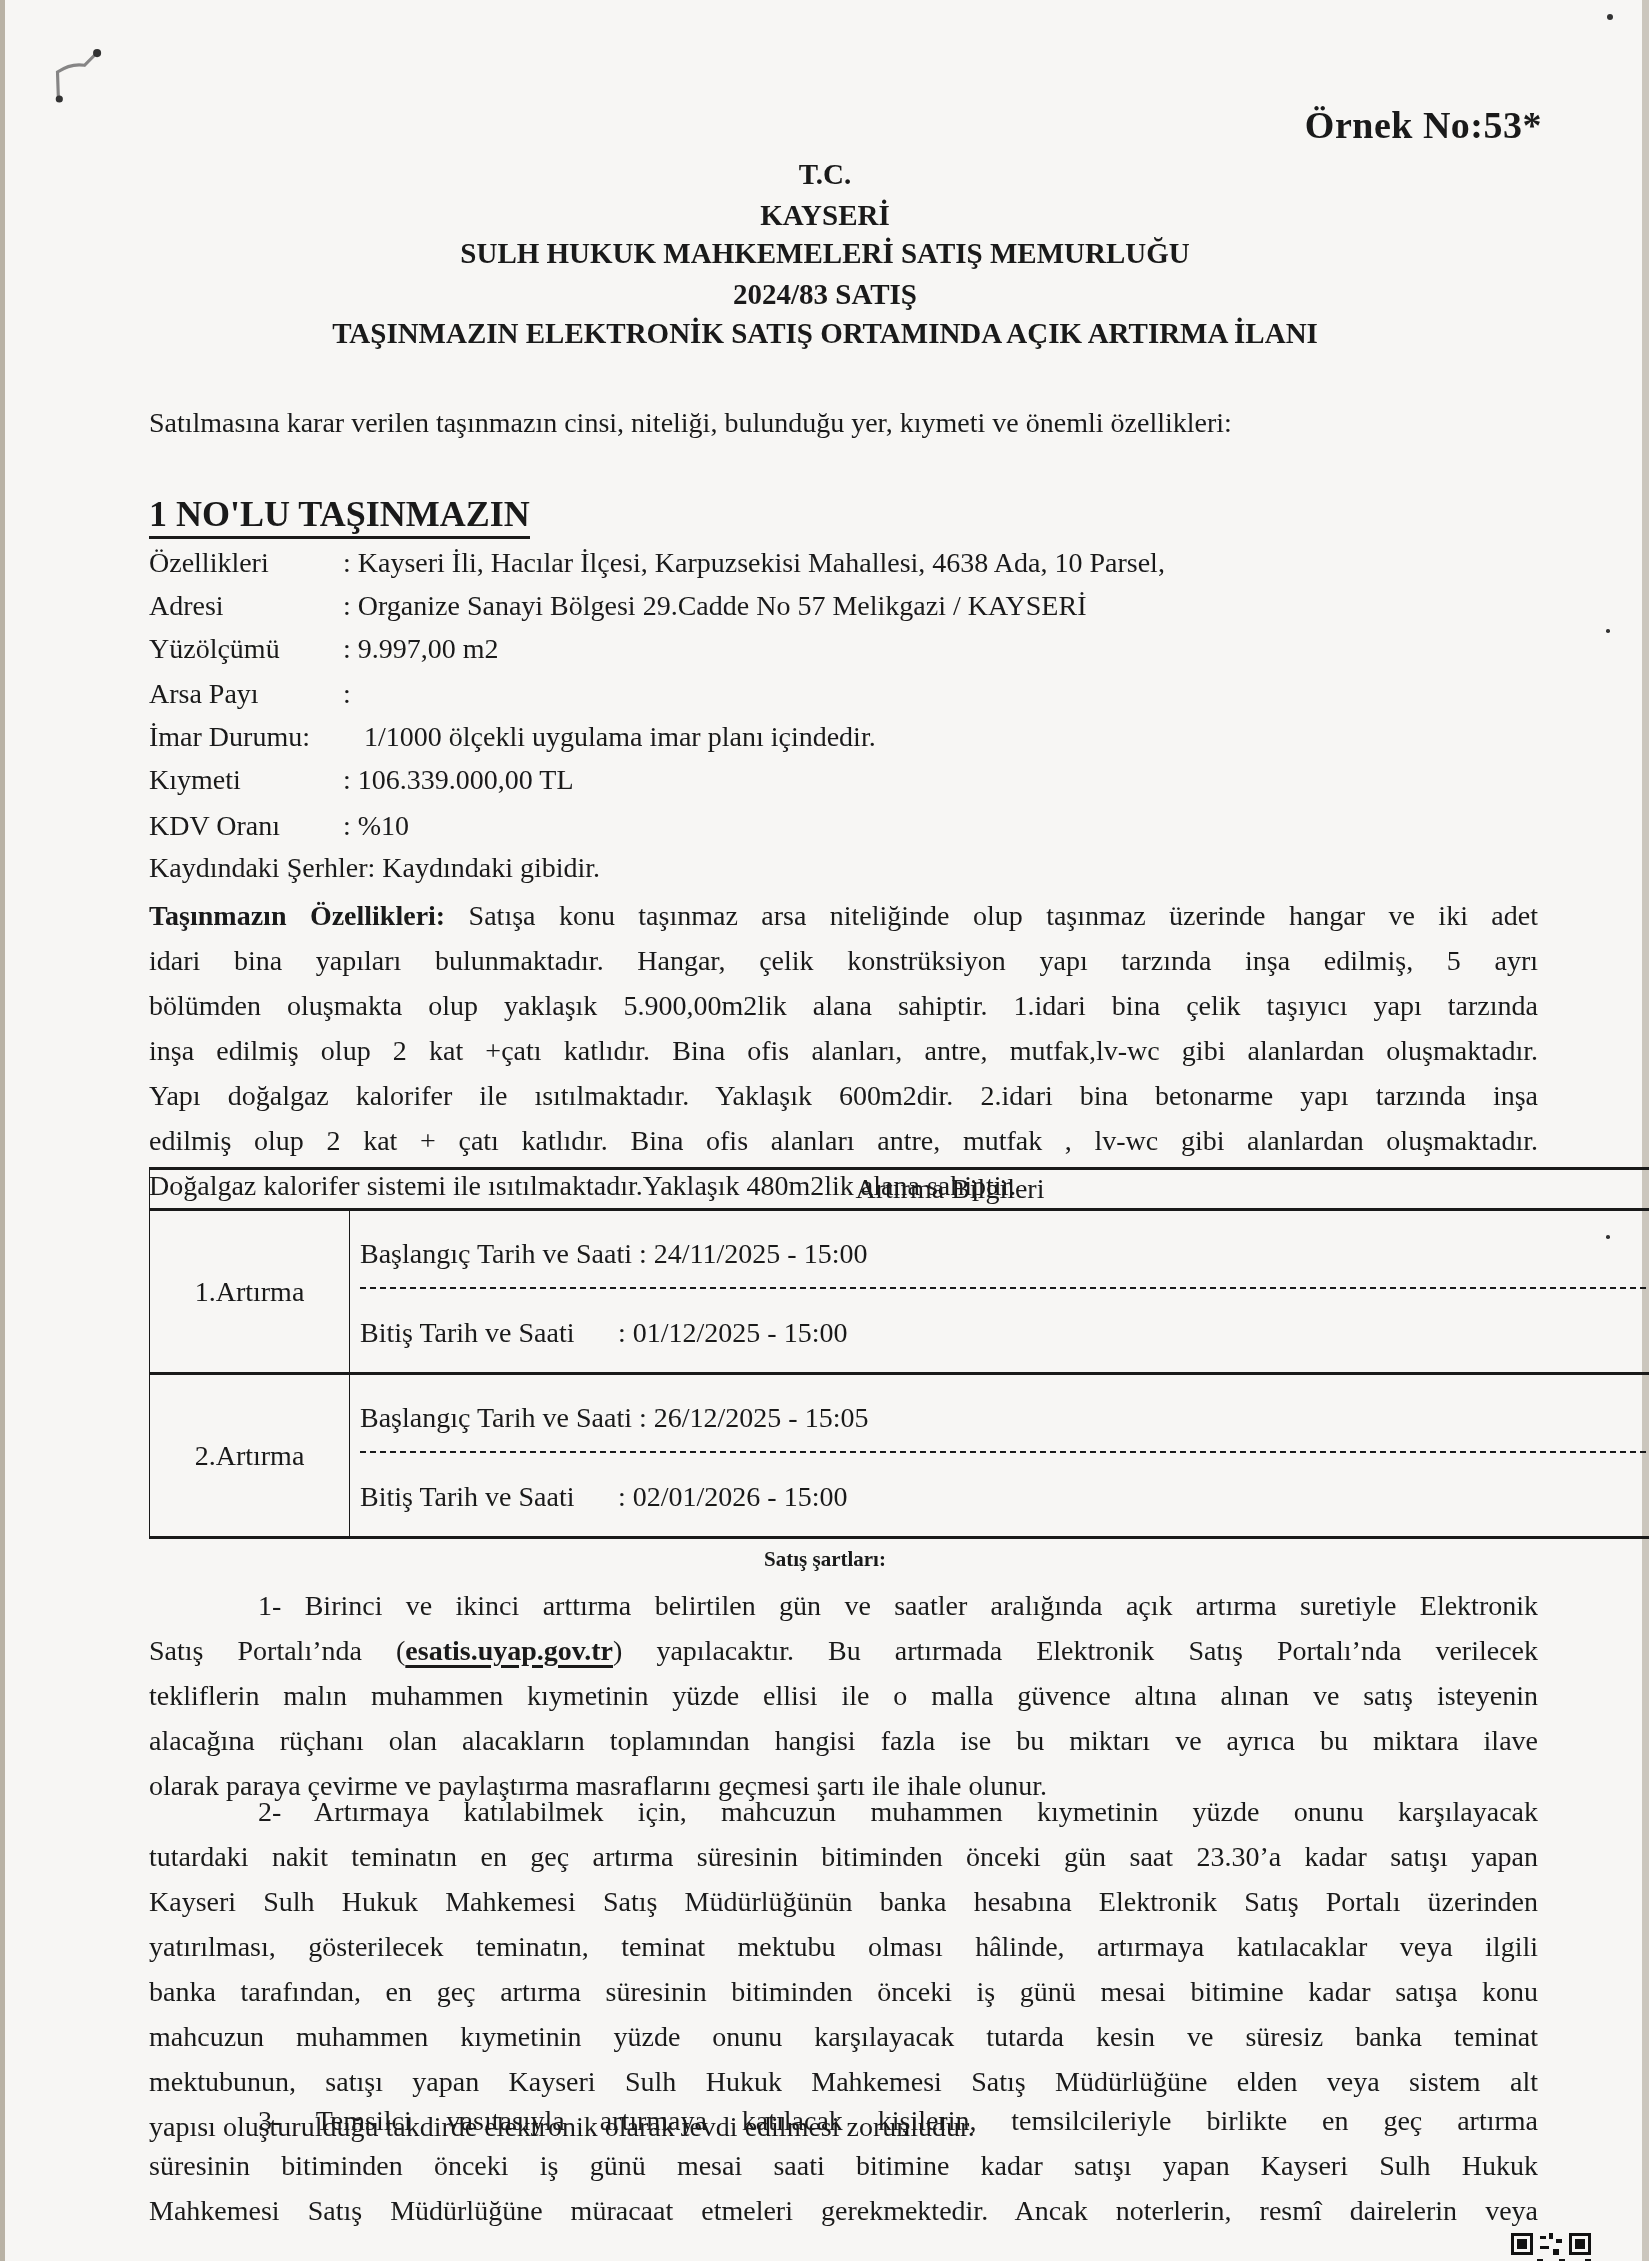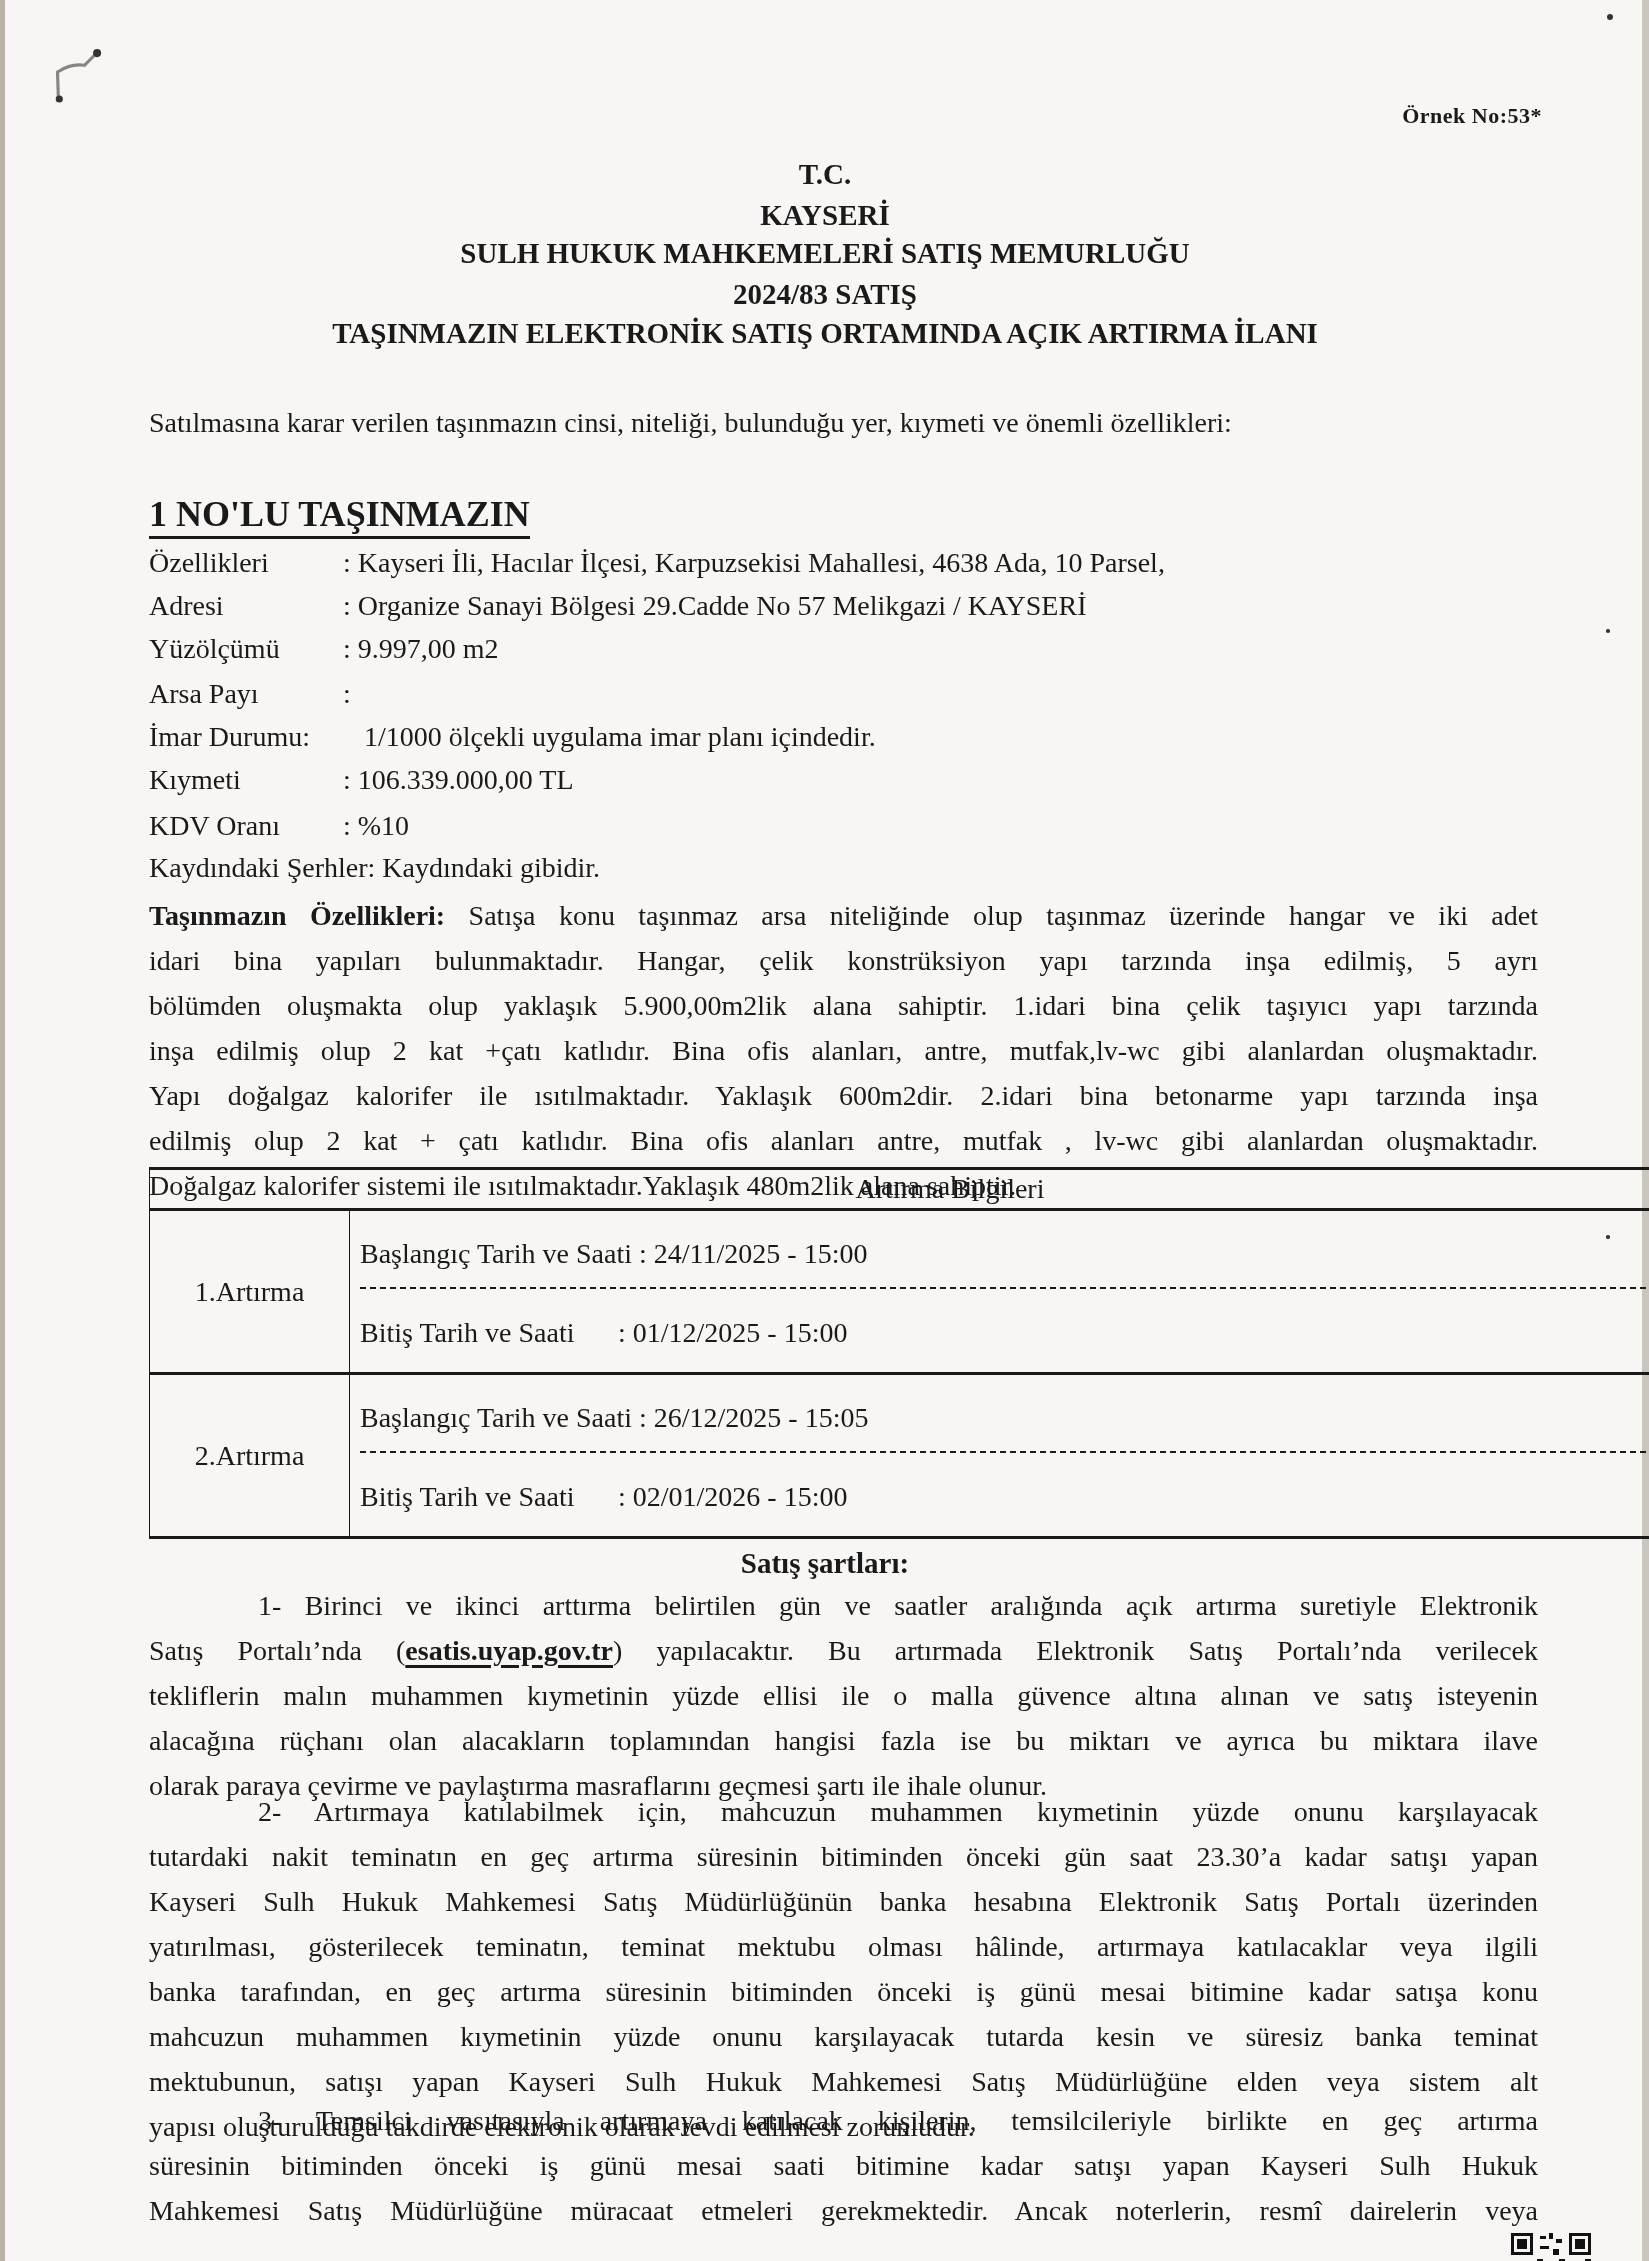--- a/index.html
+++ b/index.html
@@ -7,21 +7,21 @@
     width: 1650px; height: 2410px; position: relative; overflow: hidden;
     background: #f7f6f4;
     font-family: "Liberation Serif", "DejaVu Serif", serif;
     color: #1a1a1a;
   }
   .page-edge-left { position: absolute; left: 0; top: 0; width: 5.4px; height: 2410px; background: #b9b2a5; }
   .page-edge-right { position: absolute; right: 0; top: 0; width: 8.1px; height: 2410px; background: #a89f90; opacity: .55; }
   .mark-tl { position: absolute; left: 53px; top: 45px; width: 90px; height: 63px; }
   .mark-dot { position: absolute; width: 6.3px; height: 6.3px; border-radius: 50%; background: #333; }
 
-  .ornek { position: absolute; right: 108px; top: 103px; font-size: 22px; font-weight: bold; letter-spacing: 0.5px; }
+  .ornek { position: absolute; right: 108px; top: 103px; font-size: 38px; font-weight: bold; letter-spacing: 0.5px; }
 
   .header { position: absolute; left: 0; width: 1650px; text-align: center; font-weight: bold; font-size: 29px; }
   .header div { position: absolute; left: 0; width: 100%; }
 
   .intro { position: absolute; left: 149px; top: 407px; font-size: 28px; }
 
   .section-title { position: absolute; left: 149px; top: 493px; font-size: 36px; font-weight: bold; border-bottom: 3.2px solid #1a1a1a; padding-bottom: 0.9px; line-height: 42px; }
 
   .field { position: absolute; left: 149px; font-size: 28px; white-space: nowrap; }
   .field .lbl { font-weight: normal; display: inline-block; }
@@ -39,21 +39,21 @@
   .auction-table .head { text-align: center; height: 38px; border-top-width: 3.2px; border-bottom-width: 3.2px; }
   .round-label { width: 199px; text-align: center; vertical-align: middle; }
   .round-body { height: 161px; position: relative; }
   .round-body .row { position: absolute; left: 10px; white-space: nowrap; }
   .round-body .row.start { top: 27px; }
   .round-body .row.end { top: 106px; }
   .round-body .dash { position: absolute; left: 10px; right: 4.5px; top: 76px; border-top: 2.7px dashed #1a1a1a; }
   .round-body .lbl2 { display: inline-block; width: 258px; }
   .thick-bottom td { border-bottom-width: 3.2px; }
 
-  .satis-head { position: absolute; left: 0; width: 1650px; top: 1547px; text-align: center; font-size: 29px; font-weight: bold; }
+  .satis-head { position: absolute; left: 0; width: 1650px; top: 1547px; text-align: center; font-size: 21px; font-weight: bold; }
   .qr { position: absolute; left: 1511px; top: 2233px; width: 80px; height: 80px; }
 </style>
 </head>
 <body>
 
 <div class="page-edge-left"></div>
 <div class="page-edge-right"></div>
 
 <svg class="mark-tl" viewBox="0 0 200 140">
   <path d="M12 120 L10 60 Q40 40 70 45 L95 20" stroke="#555" stroke-width="7" fill="none" stroke-linecap="round" opacity=".7"></path>

